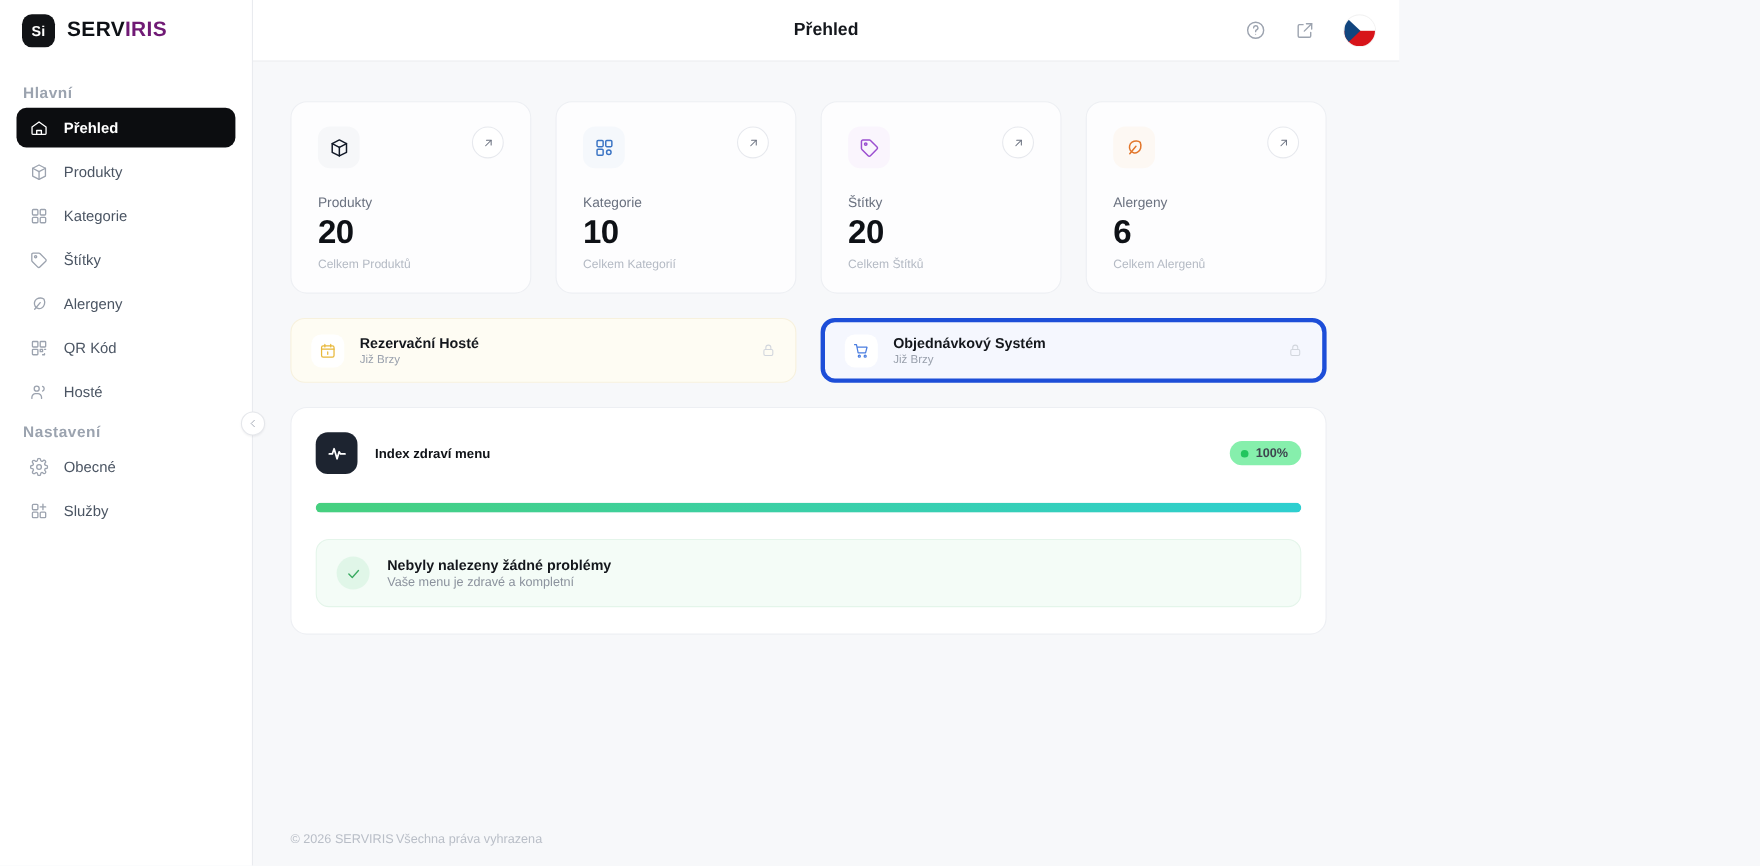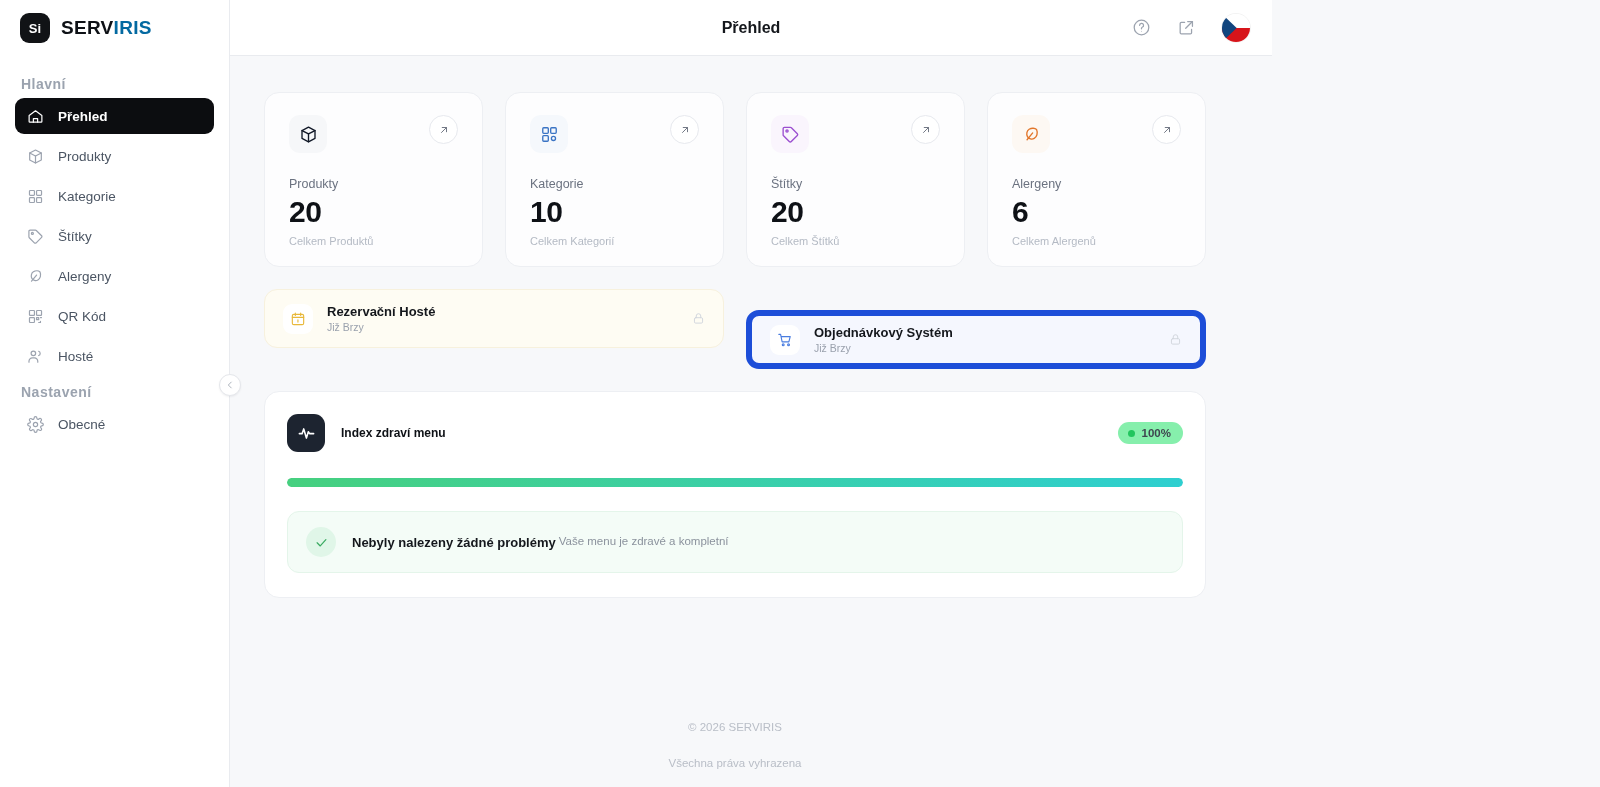--- a/index.html
+++ b/index.html
@@ -30,21 +30,21 @@
   }
   .brand-mark {
     width: 30px; height: 30px; border-radius: 9px;
     background: #111316;
     color: #fff;
     display: flex; align-items: center; justify-content: center;
     font-size: 13px; font-weight: 700; letter-spacing: .2px;
   }
   .brand-text { font-size: 19px; font-weight: 800; letter-spacing: .3px; }
   .brand-text .b1 { color: #0e1116; }
-  .brand-text .b2 { color: #0369a1; }
+  .brand-text .b2 { color: #701a75; }
 
   .nav { padding: 14px 15px 0 15px; }
   .nav-label {
     font-size: 14px; font-weight: 700; color: #9ba3af;
     letter-spacing: .5px; padding: 6px 6px 6px 6px;
   }
   .nav-item {
     display: flex; align-items: center; gap: 14px;
     height: 36px; padding: 0 12px;
     border-radius: 9px;
@@ -137,21 +137,21 @@
   
   .soons { display: grid; grid-template-columns: 1fr 1fr; gap: 22px; margin-top: 22px; }
   .soon {
     border-radius: 13px;
     padding: 13px 18px;
     display: flex; align-items: center; gap: 14px;
     height: 59px;
     cursor: pointer;
   }
   .soon.amber { background: #fefcf3; border: 1px solid #f7f1dd; }
-  .soon.blue  { background: #f5f7fe; border: 6px solid #1d4ed8; margin-top: 21px; }
+  .soon.blue  { background: #f5f7fe; border: 4px solid #1d4ed8; }
   .soon-ico {
     width: 30px; height: 30px; border-radius: 9px; background: #fff;
     display: flex; align-items: center; justify-content: center; flex: 0 0 30px;
   }
   .soon-ico svg { width: 16px; height: 16px; stroke: currentColor; fill: none;
                   stroke-width: 1.7; stroke-linecap: round; stroke-linejoin: round; }
   .soon-txt { display: flex; flex-direction: column; gap: 2px; min-width: 0; }
   .soon-title { font-size: 13px; font-weight: 700; color: #14171c; }
   .soon-sub { font-size: 10.5px; color: #9aa1ad; font-weight: 500; }
   .soon-lock { margin-left: auto; color: #d2d6dd; display: flex; }
@@ -198,30 +198,30 @@
     padding: 15px 18px;
     display: flex; align-items: center; gap: 16px;
   }
   .ok-circle {
     width: 30px; height: 30px; border-radius: 50%;
     background: #e0f6e8; color: #3bab62; flex: 0 0 30px;
     display: flex; align-items: center; justify-content: center;
   }
   .ok-circle svg { width: 15px; height: 15px; stroke: currentColor; fill: none;
                    stroke-width: 2; stroke-linecap: round; stroke-linejoin: round; }
-  .ok-txt { display: flex; flex-direction: row; gap: 3px; }
+  .ok-txt { display: flex; flex-direction: column; gap: 3px; }
   .ok-title { font-size: 13px; font-weight: 700; color: #14171c; }
   .ok-sub { font-size: 11.5px; color: #8b929d; }
 
   
   .footer {
     margin-top: auto;
     padding-bottom: 18px;
     text-align: right;
-    display: flex; flex-direction: column; gap: 24px; align-items: center;
+    display: flex; flex-direction: row; gap: 2px; align-items: center;
   }
   .footer div { font-size: 11.5px; color: #b9bec7; }
 </style>
 </head>
 <body>
 
 <div class="app">
 
   <aside class="sidebar">
     <div class="brand">
@@ -317,20 +317,31 @@
         <span class="ico">
           <svg viewBox="0 0 24 24">
               <circle cx="12" cy="12" r="3"></circle>
               <path d="M19.4 15a1.6 1.6 0 0 0 .3 1.8l.1.1a2 2 0 1 1-2.8 2.8l-.1-.1a1.6 1.6 0 0 0-1.8-.3 1.6 1.6 0 0 0-1 1.5V21a2 2 0 1 1-4 0v-.1A1.6 1.6 0 0 0 9 19.4a1.6 1.6 0 0 0-1.8.3l-.1.1a2 2 0 1 1-2.8-2.8l.1-.1a1.6 1.6 0 0 0 .3-1.8 1.6 1.6 0 0 0-1.5-1H3a2 2 0 1 1 0-4h.1A1.6 1.6 0 0 0 4.6 9a1.6 1.6 0 0 0-.3-1.8l-.1-.1a2 2 0 1 1 2.8-2.8l.1.1a1.6 1.6 0 0 0 1.8.3H9a1.6 1.6 0 0 0 1-1.5V3a2 2 0 1 1 4 0v.1a1.6 1.6 0 0 0 1 1.5 1.6 1.6 0 0 0 1.8-.3l.1-.1a2 2 0 1 1 2.8 2.8l-.1.1a1.6 1.6 0 0 0-.3 1.8V9a1.6 1.6 0 0 0 1.5 1H21a2 2 0 1 1 0 4h-.1a1.6 1.6 0 0 0-1.5 1z"></path>
             </svg>
         </span>
         <span>Obecné</span>
       </a>
 
 
+      <a class="nav-item">
+        <span class="ico">
+          <svg viewBox="0 0 24 24">
+              <rect x="3.5" y="3.5" width="7" height="7" rx="1.2"></rect>
+              <rect x="3.5" y="13.5" width="7" height="7" rx="1.2"></rect>
+              <rect x="13.5" y="13.5" width="7" height="7" rx="1.2"></rect>
+              <path d="M17 3.2v7.1M13.5 6.8h7"></path>
+            </svg>
+        </span>
+        <span>Služby</span>
+      </a>
     </nav>
   </aside>
 
   <div class="collapse-btn">
     <span style="display:flex">
       <svg viewBox="0 0 24 24">
           <path d="M15 5 8 12l7 7"></path>
         </svg>
     </span>
   </div>

